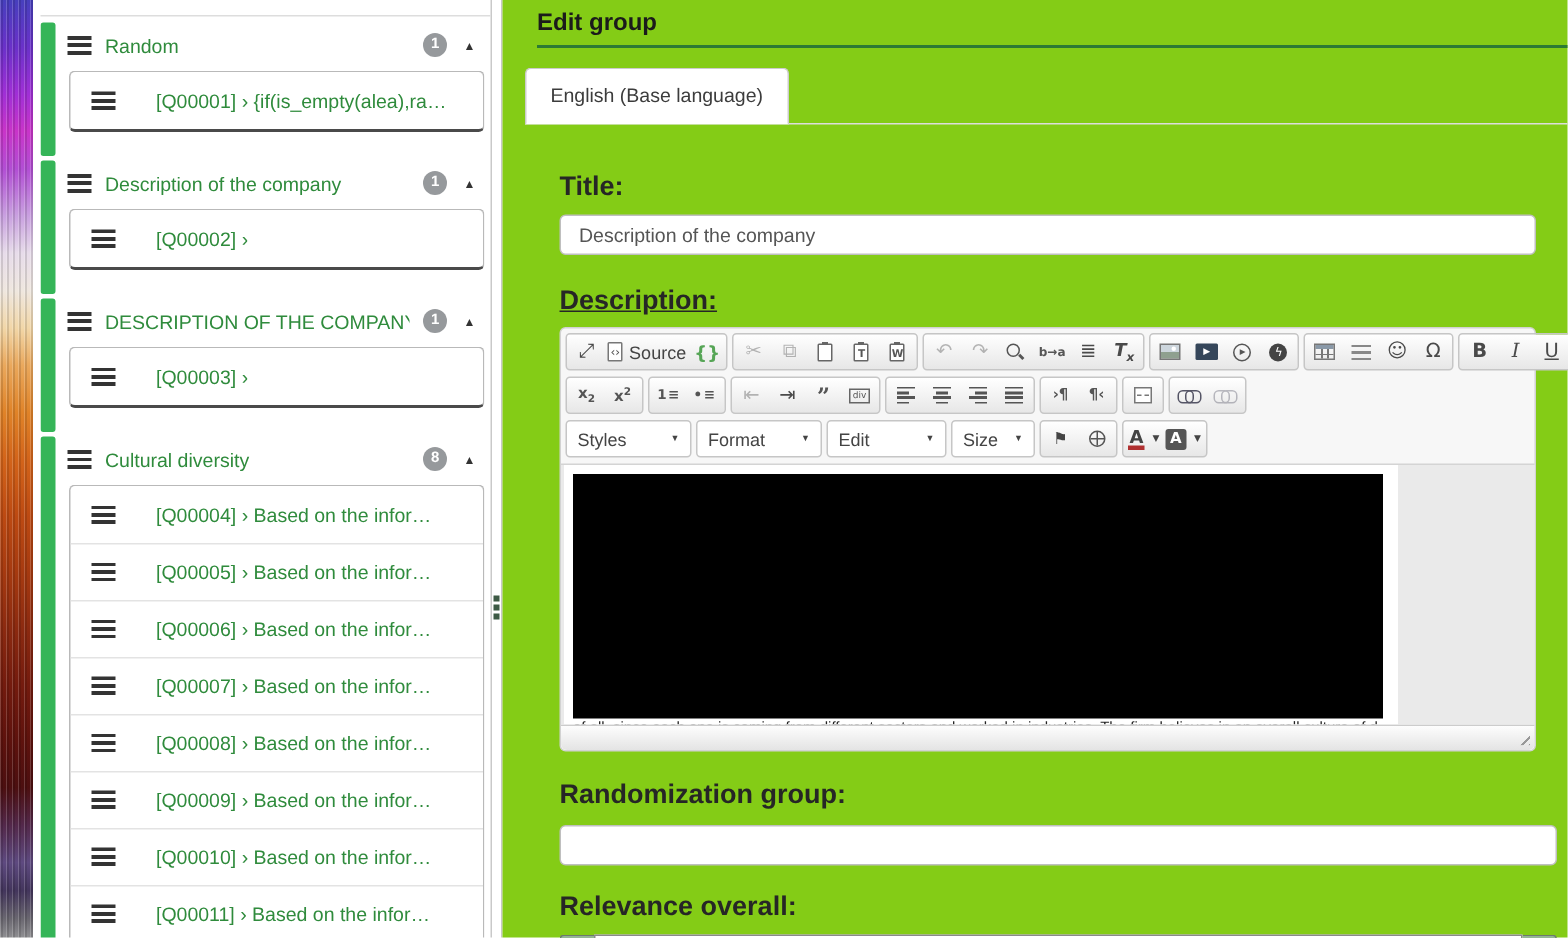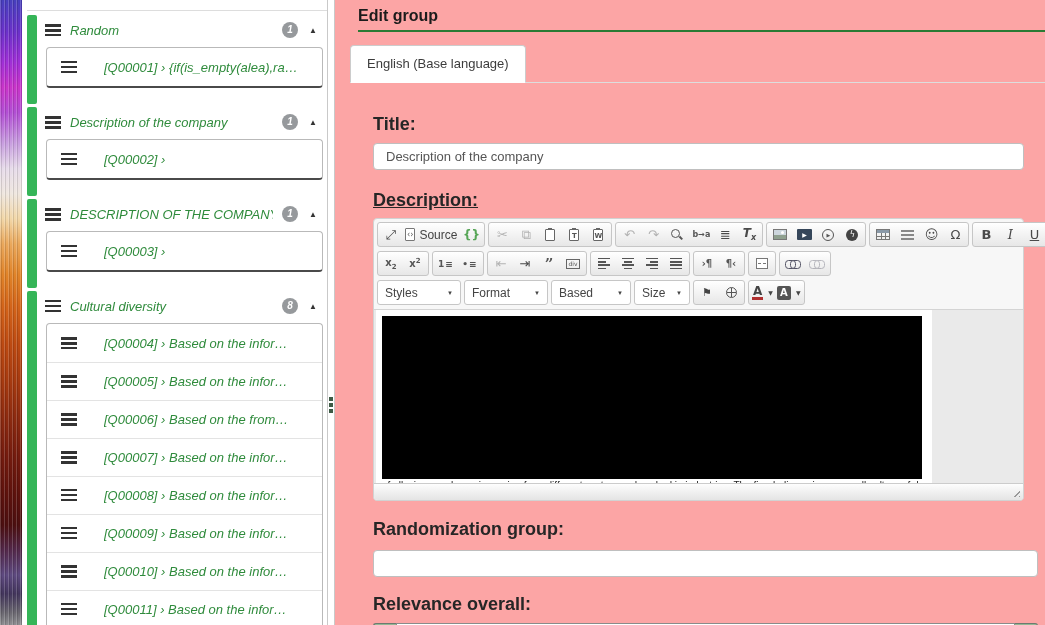--- a/index.html
+++ b/index.html
@@ -11,21 +11,21 @@
     background:
       repeating-linear-gradient(90deg,rgba(255,255,255,.18) 0 1px,rgba(0,0,0,.12) 1px 2px,transparent 2px 4px),
       linear-gradient(180deg,#473fbd 0%,#6a31c9 5%,#a02fd6 10%,#c934c9 14%,#b24ed4 18%,#c9a0e0 23%,
         #e7dcea 27%,#efe7df 31%,#f2d7a8 35%,#eaa85c 39%,#e08328 44%,#d3641a 49%,#bd4a12 55%,
         #a63a10 61%,#8c2a10 67%,#741b0e 73%,#5e120d 79%,#4c0f10 84%,#53284a 88%,#5e4a80 92%,
         #43355c 95%,#6a6770 98%,#8f8f92 100%);}
 
   
   .sidebar{position:absolute;left:27px;top:10px;width:300px;height:615px;background:#fff;
     border-top:1px solid #ddd;overflow:hidden;padding-top:4px;}
-  .group{position:relative;margin:0 0 3px 0;padding:0 0 16px 10px;font-style:italic;}
+  .group{position:relative;margin:0 0 3px 0;padding:0 0 16px 10px;}
   .gbar{position:absolute;left:0;top:0;bottom:0;width:10px;background:#35b558;border-radius:2px;}
   .g-head{display:flex;align-items:center;height:30px;padding:0 10px 0 8px;gap:9px;cursor:pointer;}
   .bars{width:16px;height:13px;flex:0 0 16px;
     background:repeating-linear-gradient(#333 0 2.5px,transparent 2.5px 5px);}
   .bars.sm{width:16px;height:13px;}
   .g-title{flex:1;font-size:13px;color:#2f8b3c;white-space:nowrap;overflow:hidden;}
   .badge{width:16px;height:16px;border-radius:50%;background:#96999c;color:#fff;font-size:10px;
     font-weight:bold;line-height:16px;text-align:center;flex:0 0 16px;}
   .arr{font-size:8px;color:#333;margin-left:2px;}
   .qlist{margin:2px 4px 0 9px;background:#fff;border:1px solid #b9b9b9;border-bottom:2px solid #4a4a4a;
@@ -35,21 +35,21 @@
   .q-label{font-size:13px;color:#2f8b3c;white-space:nowrap;overflow:hidden;}
 
   
   .divider{position:absolute;left:327px;top:0;width:8px;height:625px;background:#fff;
     border-left:1px solid #c9c9c9;border-right:1px solid #c9c9c9;}
   .grip{position:absolute;left:1px;top:397px;width:4px;height:18px;cursor:col-resize;}
   .grip::before{content:"";display:block;width:4px;height:4px;background:#3d5a45;
     box-shadow:0 6px 0 #3d5a45,0 12px 0 #3d5a45;}
 
   
-  .main{position:absolute;left:335px;top:0;right:0;height:625px;background:#fca5a5;}
+  .main{position:absolute;left:335px;top:0;right:0;height:625px;background:#84cc16;}
   h1.page-title{margin:0;padding:7px 0 5px 23px;font-size:16px;font-weight:bold;color:#1b1b1b;}
   .green-rule{height:2px;background:#2b7a34;margin-left:23px;}
   .tabs{margin:13px 0 0 15px;border-bottom:1px solid #ddd;display:flex;height:38px;}
   .tab{padding:10px 16px;border:1px solid #ccc;border-bottom:1px solid #fff;margin-bottom:-1px;
     border-radius:4px 4px 0 0;background:#fff;font-size:13px;color:#3c3c3c;cursor:pointer;}
   .form{margin:0 21px 0 38px;}
   label.f-label{display:block;font-size:18px;font-weight:bold;color:#262626;}
   .lbl-title{margin:31px 0 8px 0;}
   .lbl-desc{margin:20px 0 7px 0;text-decoration:underline;}
   .lbl-rand{margin:18px 0 10px 0;}
@@ -206,21 +206,21 @@
           <div class="qrow">
             <span class="bars sm"></span>
             <span class="q-label">[Q00004] › Based on the infor…</span>
           </div>
           <div class="qrow">
             <span class="bars sm"></span>
             <span class="q-label">[Q00005] › Based on the infor…</span>
           </div>
           <div class="qrow">
             <span class="bars sm"></span>
-            <span class="q-label">[Q00006] › Based on the from…</span>
+            <span class="q-label">[Q00006] › Based on the infor…</span>
           </div>
           <div class="qrow">
             <span class="bars sm"></span>
             <span class="q-label">[Q00007] › Based on the infor…</span>
           </div>
           <div class="qrow">
             <span class="bars sm"></span>
             <span class="q-label">[Q00008] › Based on the infor…</span>
           </div>
           <div class="qrow">
@@ -490,21 +490,21 @@
                 </span>
               </a>
             </span></div>
           <div class="tb-row"><a class="tb-dd dd-styles">
               <span class="dd-label">Styles</span>
               <span class="caret">▼</span>
             </a><a class="tb-dd dd-format">
               <span class="dd-label">Format</span>
               <span class="caret">▼</span>
             </a><a class="tb-dd dd-font">
-              <span class="dd-label">Based</span>
+              <span class="dd-label">Edit</span>
               <span class="caret">▼</span>
             </a><a class="tb-dd dd-size">
               <span class="dd-label">Size</span>
               <span class="caret">▼</span>
             </a><span class="tb-group">
               <a class="tb-btn">
                 <span class="ic">
                   <span class="fg">⚑</span>
                 </span>
               </a>

